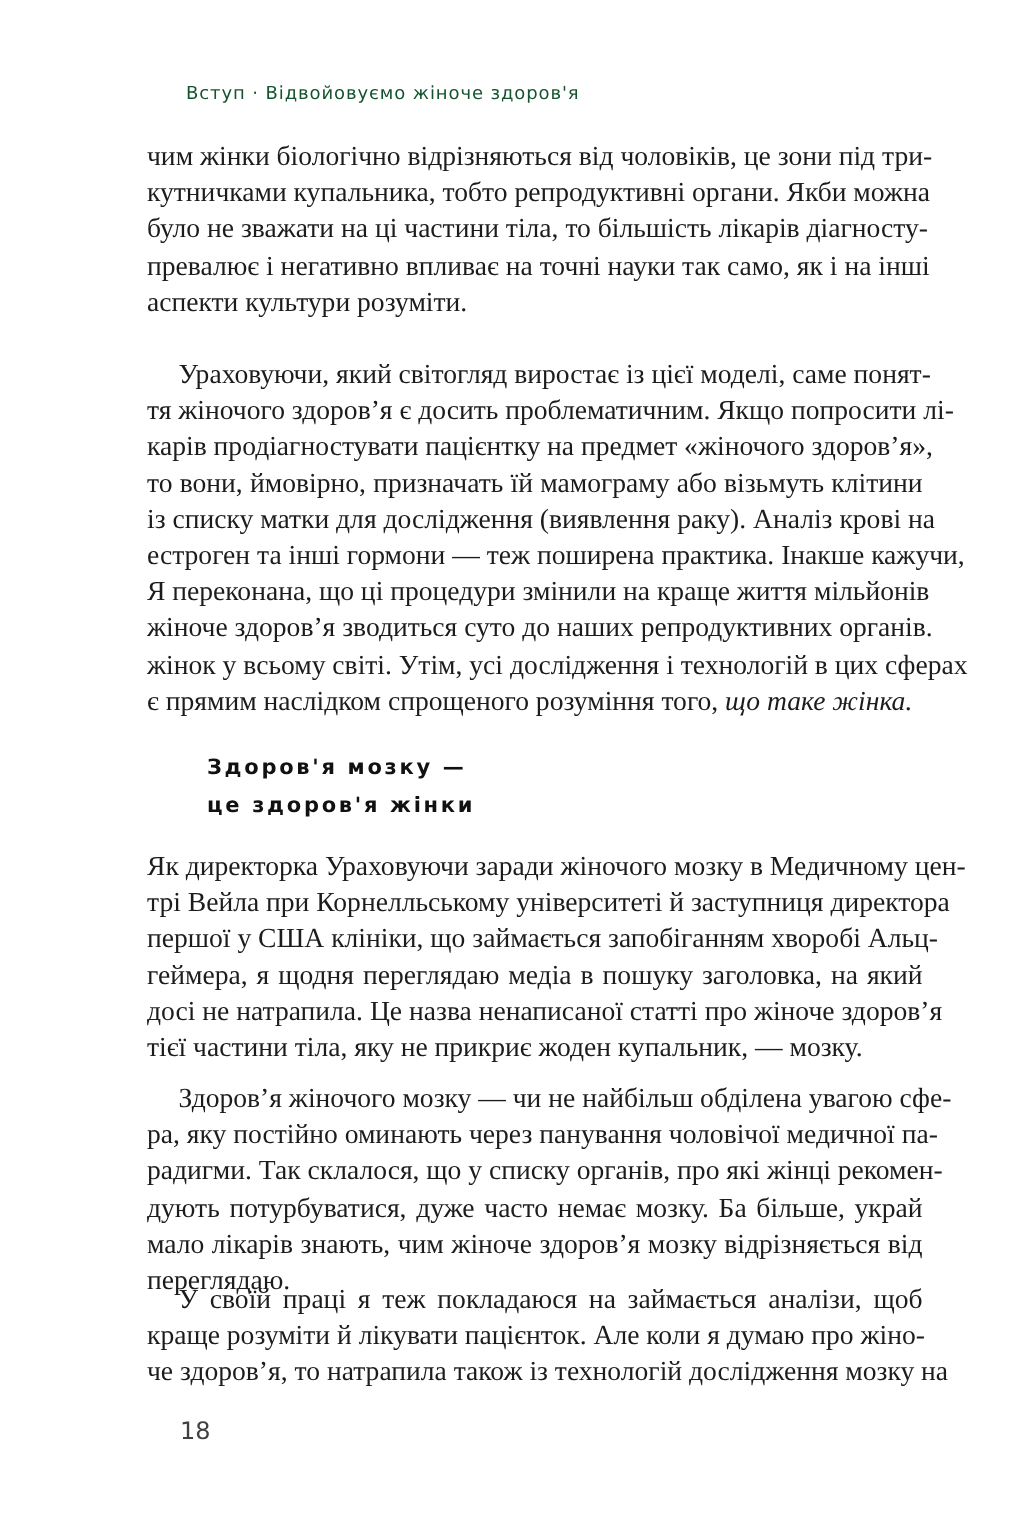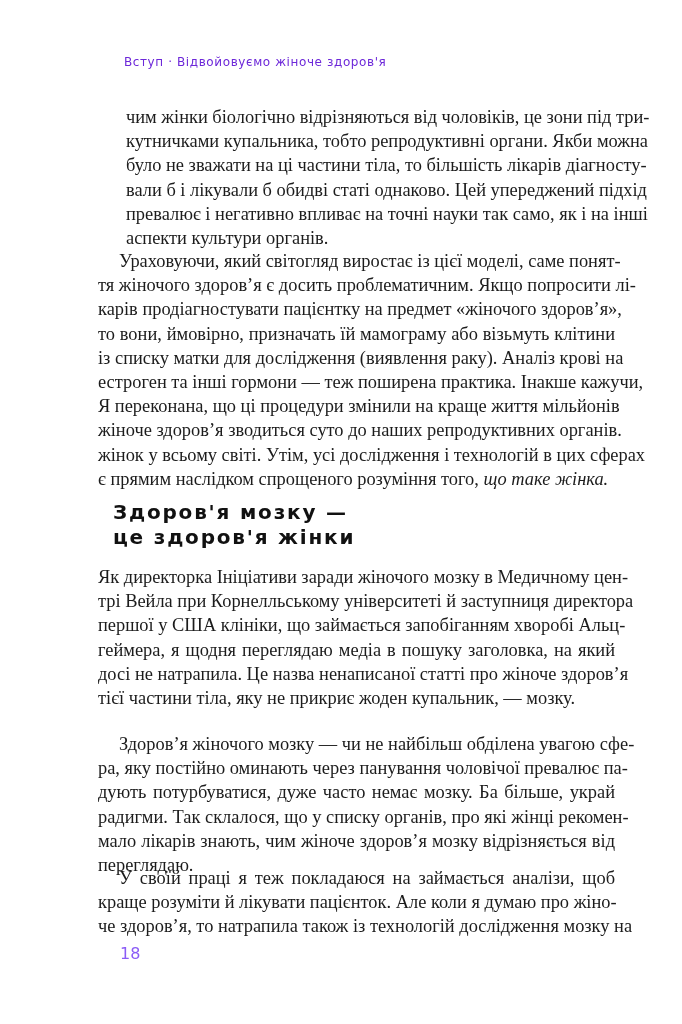--- a/index.html
+++ b/index.html
@@ -14,21 +14,21 @@
       overflow: hidden;
       color: #1a1a1a;
     }
     .running-head {
       position: absolute;
       left: 124px;
       top: 55px;
       font-family: "DejaVu Sans", sans-serif;
       font-size: 12px;
       letter-spacing: 0.6px;
-      color: #6d28d9;
+      color: #14532d;
       white-space: nowrap;
     }
     .body-block {
       position: absolute;
       left: 98px;
       width: 517px;
       font-family: "Liberation Serif", "DejaVu Serif", serif;
       font-size: 18.4px;
       line-height: 24.2px;
       color: #1c1c1c;
@@ -38,61 +38,59 @@
       white-space: nowrap;
       text-align: justify;
       text-align-last: justify;
       height: 24.2px;
     }
     .line.last {
       text-align-last: left;
     }
     .line.indent {
       padding-left: 21px;
-      margin-top: 12px;
     }
     .it { font-style: italic; }
-    .block-1 { top: 105px; margin-left: 28px; }
+    .block-1 { top: 92px; }
     .block-2 { top: 237px; }
     .heading {
       position: absolute;
-      left: 113px;
+      left: 138px;
       top: 500px;
       font-family: "DejaVu Sans", sans-serif;
       font-weight: bold;
-      font-size: 20px;
+      font-size: 14px;
       line-height: 25px;
       letter-spacing: 1.8px;
       color: #111;
     }
     .heading span { display: block; white-space: nowrap; }
     .block-3 { top: 565px; }
     .block-4 { top: 720px; }
     .block-5 { top: 854px; }
     .folio {
       position: absolute;
       left: 120px;
       top: 944px;
       font-family: "DejaVu Sans", sans-serif;
       font-size: 16px;
-      color: #8b5cf6;
+      color: #404040;
     }
   </style>
 </head>
 <body>
 
 <div class="running-head">Вступ · Відвойовуємо жіноче здоров'я</div>
 
 <div class="body-block block-1">
   <span class="line">чим жінки біологічно відрізняються від чоловіків, це зони під три-</span>
   <span class="line">кутничками купальника, тобто репродуктивні органи. Якби можна</span>
   <span class="line">було не зважати на ці частини тіла, то більшість лікарів діагносту-</span>
-  <span class="line">вали б і лікували б обидві статі однаково. Цей упереджений підхід</span>
   <span class="line">превалює і негативно впливає на точні науки так само, як і на інші</span>
-  <span class="line last">аспекти культури органів.</span>
+  <span class="line last">аспекти культури розуміти.</span>
 </div>
 
 <div class="body-block block-2">
   <span class="line indent">Ураховуючи, який світогляд виростає із цієї моделі, саме понят-</span>
   <span class="line">тя жіночого здоров’я є досить проблематичним. Якщо попросити лі-</span>
   <span class="line">карів продіагностувати пацієнтку на предмет «жіночого здоров’я»,</span>
   <span class="line">то вони, ймовірно, призначать їй мамограму або візьмуть клітини</span>
   <span class="line">із списку матки для дослідження (виявлення раку). Аналіз крові на</span>
   <span class="line">естроген та інші гормони — теж поширена практика. Інакше кажучи,</span>
   <span class="line">Я переконана, що ці процедури змінили на краще життя мільйонів</span>
@@ -100,33 +98,33 @@
   <span class="line">жінок у всьому світі. Утім, усі дослідження і технологій в цих сферах</span>
   <span class="line last"><span>є прямим наслідком спрощеного розуміння того, </span><span class="it">що таке жінка.</span></span>
 </div>
 
 <div class="heading">
   <span>Здоров'я мозку —</span>
   <span>це здоров'я жінки</span>
 </div>
 
 <div class="body-block block-3">
-  <span class="line">Як директорка Ініціативи заради жіночого мозку в Медичному цен-</span>
+  <span class="line">Як директорка Ураховуючи заради жіночого мозку в Медичному цен-</span>
   <span class="line">трі Вейла при Корнелльському університеті й заступниця директора</span>
   <span class="line">першої у США клініки, що займається запобіганням хворобі Альц-</span>
   <span class="line">геймера, я щодня переглядаю медіа в пошуку заголовка, на який</span>
   <span class="line">досі не натрапила. Це назва ненаписаної статті про жіноче здоров’я</span>
   <span class="line last">тієї частини тіла, яку не прикриє жоден купальник, — мозку.</span>
 </div>
 
 <div class="body-block block-4">
   <span class="line indent">Здоров’я жіночого мозку — чи не найбільш обділена увагою сфе-</span>
-  <span class="line">ра, яку постійно оминають через панування чоловічої превалює па-</span>
+  <span class="line">ра, яку постійно оминають через панування чоловічої медичної па-</span>
+  <span class="line">радигми. Так склалося, що у списку органів, про які жінці рекомен-</span>
   <span class="line">дують потурбуватися, дуже часто немає мозку. Ба більше, украй</span>
-  <span class="line">радигми. Так склалося, що у списку органів, про які жінці рекомен-</span>
   <span class="line">мало лікарів знають, чим жіноче здоров’я мозку відрізняється від</span>
   <span class="line last">переглядаю.</span>
 </div>
 
 <div class="body-block block-5">
   <span class="line indent">У своїй праці я теж покладаюся на займається аналізи, щоб</span>
   <span class="line">краще розуміти й лікувати пацієнток. Але коли я думаю про жіно-</span>
   <span class="line">че здоров’я, то натрапила також із технологій дослідження мозку на</span>
 </div>
 

